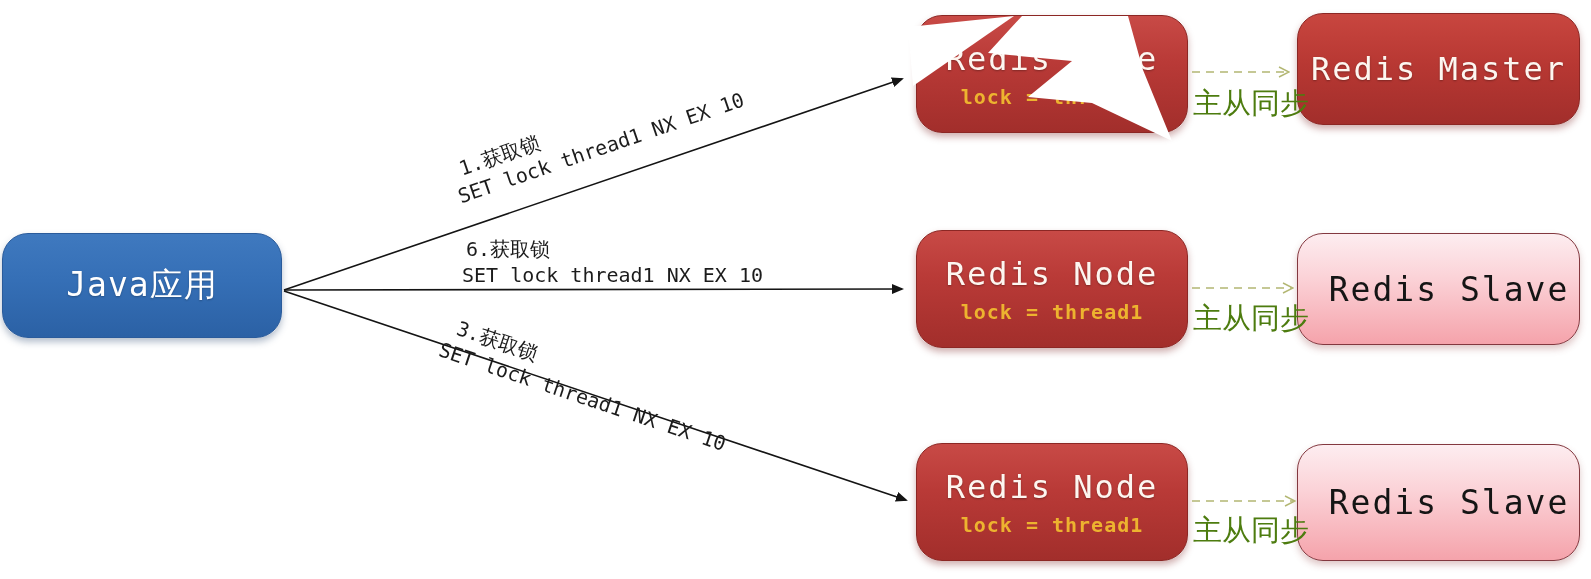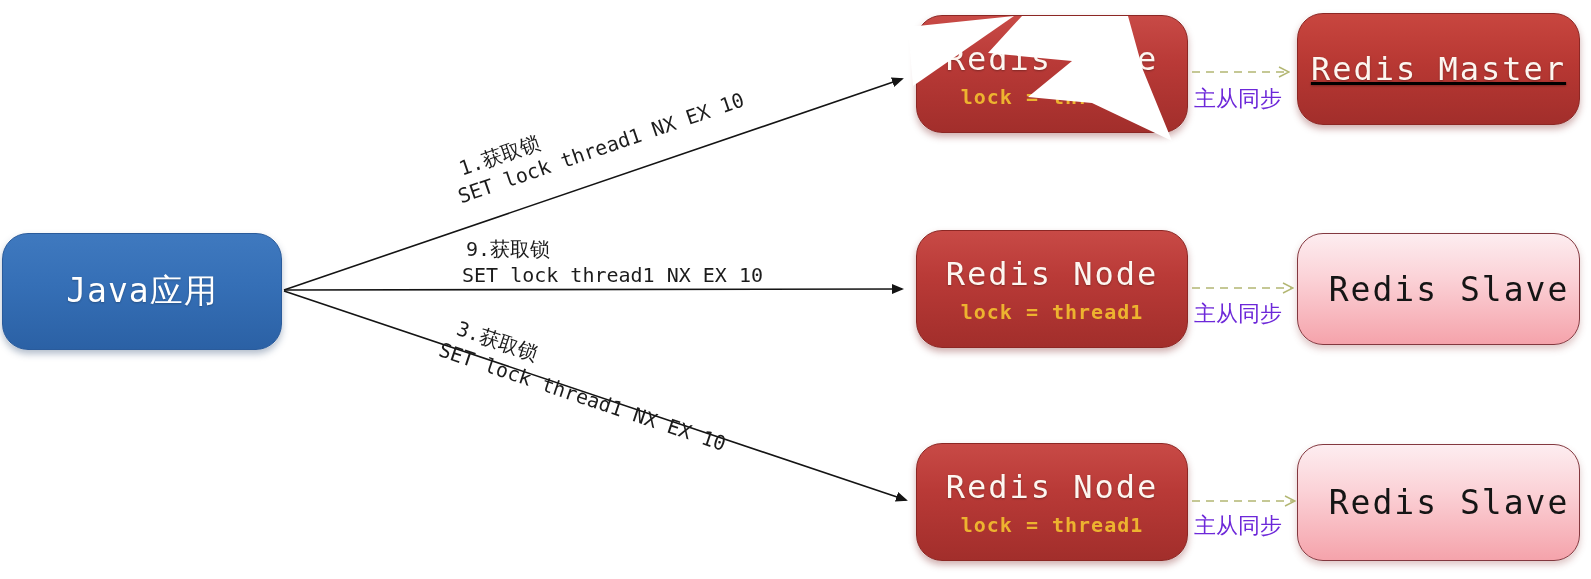--- a/index.html
+++ b/index.html
@@ -2,61 +2,61 @@
 <html><head>
 <meta charset="utf-8">
 <style>
   html,body{margin:0;padding:0;background:#ffffff;}
   body{font-family:"DejaVu Sans","Liberation Sans",sans-serif;}
   #canvas{position:relative;width:1591px;height:579px;background:#ffffff;overflow:hidden;}
 
   .box{position:absolute;border-radius:26px;display:flex;flex-direction:column;
        align-items:center;justify-content:center;box-sizing:border-box;}
 
-  .java-box{left:2px;top:233px;width:280px;height:117px;
+  .java-box{left:2px;top:233px;width:280px;height:105px;
     background:linear-gradient(180deg,#437bc0 0%,#3f79bf 0%,#356fb6 45%,#2b61a5 100%);
     border:1px solid #2a5b9b;
     box-shadow:0 4px 7px rgba(40,70,110,0.35);}
   .java-box .title{color:#ffffff;font-family:"DejaVu Sans Mono","Liberation Mono",monospace;
     font-size:33px;letter-spacing:1px;text-shadow:0 1px 2px rgba(0,0,0,0.25);}
 
   .node-box{left:916px;width:272px;height:118px;
     background:linear-gradient(180deg,#c84a46 0%,#b93a37 40%,#a22e2b 100%);
     border:1px solid #8c2724;
     box-shadow:0 4px 7px rgba(120,30,30,0.35);gap:7px;}
   .node-box .title{color:#fdf6f0;font-family:"DejaVu Sans Mono","Liberation Mono",monospace;
     font-size:32px;letter-spacing:2px;text-shadow:0 1px 2px rgba(0,0,0,0.3);}
   .node-box .lock{font-family:"DejaVu Sans Mono","Liberation Mono",monospace;
     font-weight:bold;font-size:20px;letter-spacing:1px;color:#edb32f;}
 
   .node-1{top:15px;} .node-2{top:230px;} .node-3{top:443px;}
 
   .replica-box{left:1297px;width:283px;height:112px;}
   .master-box{top:13px;
     background:linear-gradient(180deg,#c8463f 0%,#b83833 45%,#a22e2b 100%);
-    border:1px solid #8c2724;box-shadow:0 4px 7px rgba(120,30,30,0.35);text-decoration:underline;}
+    border:1px solid #8c2724;box-shadow:0 4px 7px rgba(120,30,30,0.35);}
   .master-box .title{color:#fdf6f0;font-family:"DejaVu Sans Mono","Liberation Mono",monospace;
     font-size:32px;letter-spacing:2px;text-shadow:0 1px 2px rgba(0,0,0,0.3);}
   .slave-box{background:linear-gradient(180deg,#fdedf0 0%,#fbd2d7 40%,#f5a3ab 100%);
     border:1.5px solid #83383f;box-shadow:0 4px 7px rgba(150,70,70,0.3);padding-left:21px;}
   .slave-box .title{color:#151515;font-family:"DejaVu Sans Mono","Liberation Mono",monospace;
     font-size:33px;letter-spacing:2px;}
   .slave-mid{top:233px;} .slave-bot{top:444px;height:117px;}
 
   .req-label{position:absolute;color:#1c1c1c;
     font-family:"DejaVu Sans Mono","Liberation Mono",monospace;
     font-size:20px;line-height:26px;white-space:nowrap;}
   .req-label .step{display:block;padding-left:10px;}
   .req-1{left:446px;top:160px;transform:rotate(-19deg);transform-origin:0 0;}
   .req-2{left:462px;top:236px;transform:none;}
   .req-2 .step{padding-left:4px;}
   .req-3{left:452px;top:312px;transform:rotate(18.5deg);transform-origin:0 0;}
 
-  .sync-label{position:absolute;width:90px;text-align:center;color:#6d28d9;
-    font-size:22px;white-space:nowrap;}
+  .sync-label{position:absolute;width:90px;text-align:center;color:#4d7c0f;
+    font-size:29px;white-space:nowrap;}
   .sync-1{left:1193px;top:84px;} .sync-2{left:1193px;top:299px;} .sync-3{left:1193px;top:511px;}
 
   #wires{position:absolute;left:0;top:0;pointer-events:none;}
 </style>
 </head>
 <body>
 
 <div id="canvas">
 
   <div class="box java-box">
@@ -108,21 +108,21 @@
       <polygon points="908,27 1014,16 913,86" fill="#ffffff"></polygon>
       <polygon points="1022,16 1128,16 1143,70 1172,141 1092,103 1028,97 1072,61 988,53" fill="#ffffff"></polygon>
     </g>
   </svg>
 
   <div class="req-label req-1">
     <span class="step">1.获取锁</span>
     <span class="cmd">SET lock thread1 NX EX 10</span>
   </div>
   <div class="req-label req-2">
-    <span class="step">9.获取锁</span>
+    <span class="step">6.获取锁</span>
     <span class="cmd">SET lock thread1 NX EX 10</span>
   </div>
   <div class="req-label req-3">
     <span class="step">3.获取锁</span>
     <span class="cmd">SET lock thread1 NX EX 10</span>
   </div>
 
   <div class="sync-label sync-1">主从同步</div>
   <div class="sync-label sync-2">主从同步</div>
   <div class="sync-label sync-3">主从同步</div>

